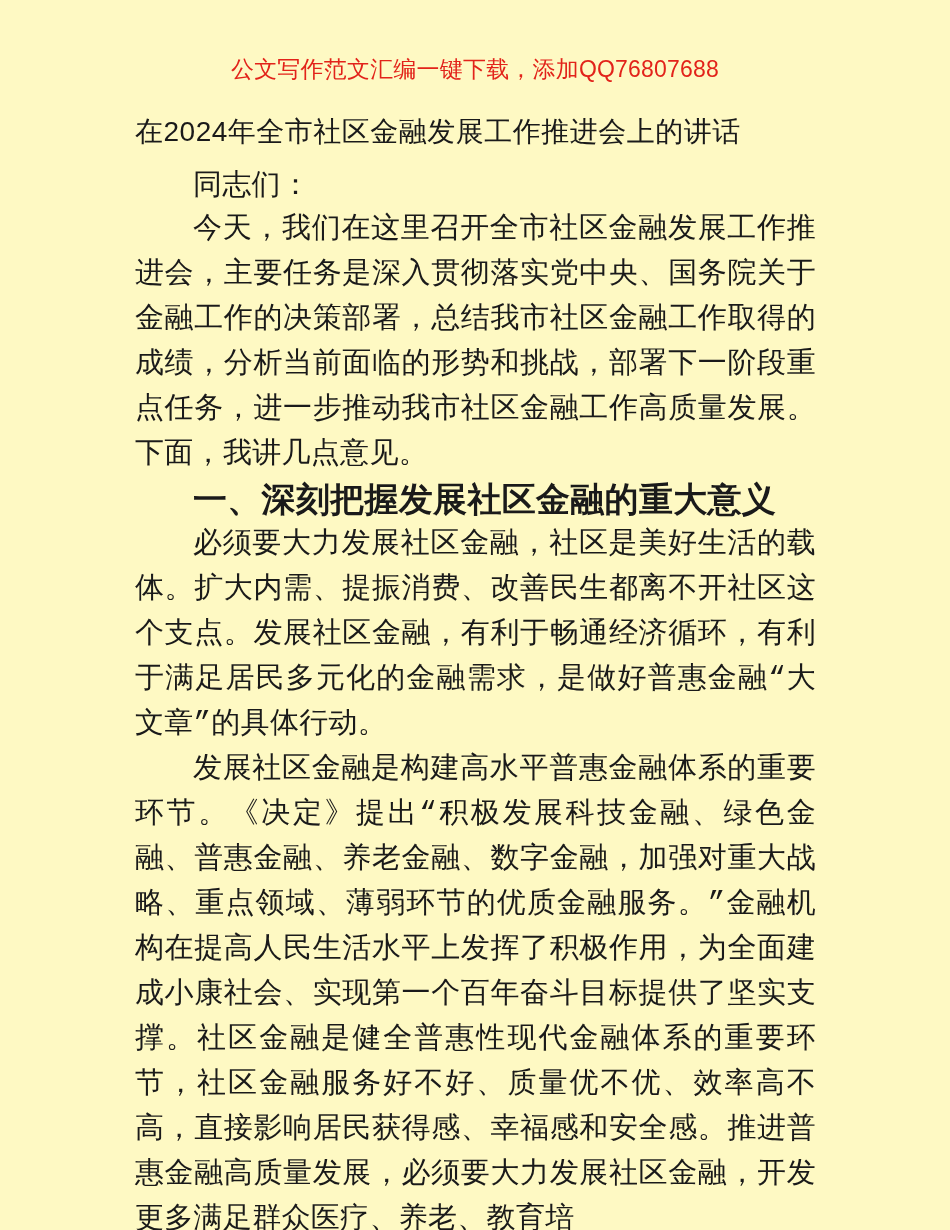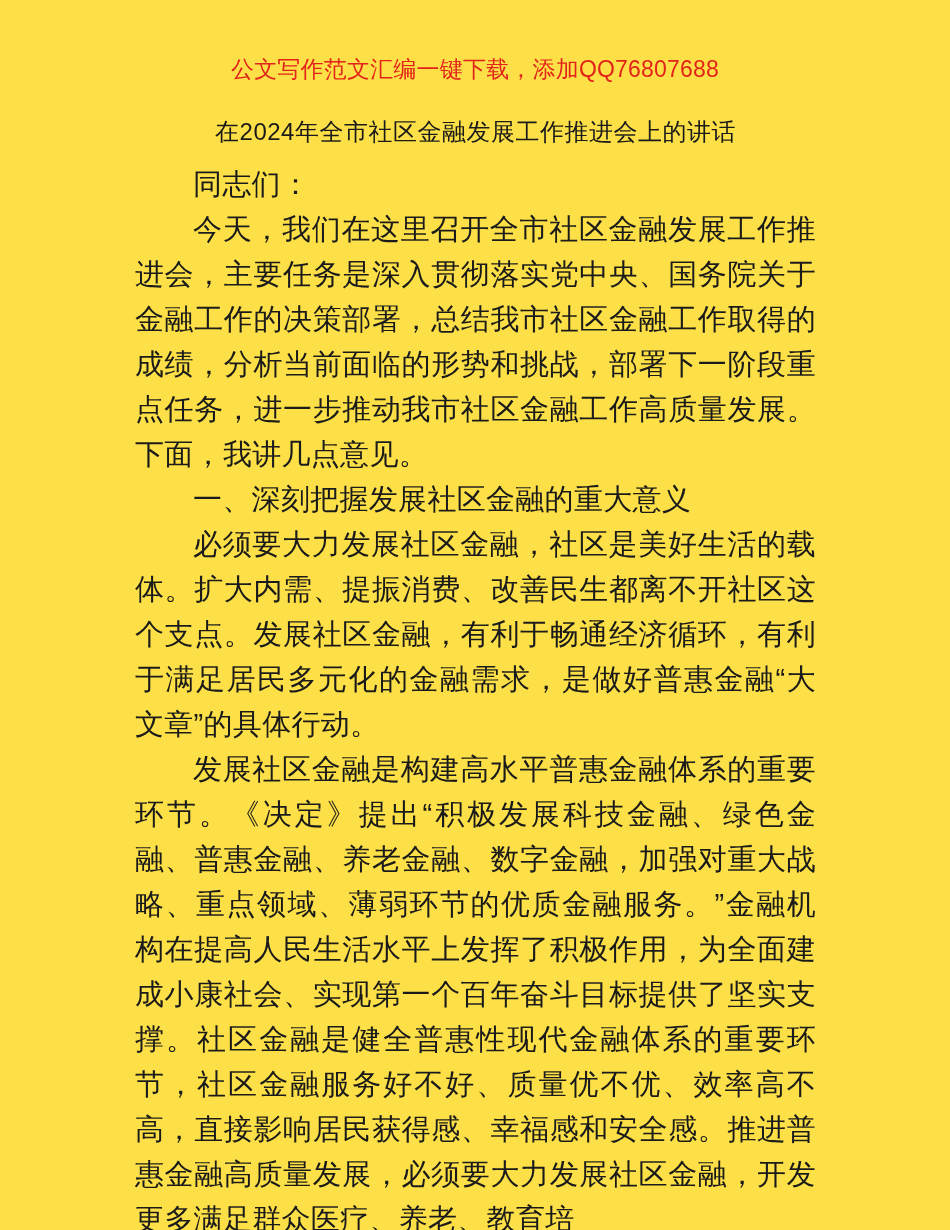--- a/index.html
+++ b/index.html
@@ -8,21 +8,21 @@
     background: #ffffff;
   }
   body {
     font-family: "Liberation Sans", "DejaVu Sans", sans-serif;
     -webkit-font-smoothing: antialiased;
   }
   .page {
     position: relative;
     width: 950px;
     height: 1230px;
-    background: #fde047;
+    background: #fef9c3;
     overflow: hidden;
     box-sizing: border-box;
   }
 
   
   .watermark {
     position: absolute;
     top: 54px;
     left: 0;
     width: 950px;
@@ -37,23 +37,22 @@
 
   
   .doc {
     position: absolute;
     top: 108px;
     left: 135px;
     width: 681px;
   }
 
   .doc-title {
-    font-size: 24px;
+    font-size: 28px;
     line-height: 48px;
-    text-align: center;
     color: #1a1a1a;
     font-weight: 400;
     margin: 0 0 6px 0;
     letter-spacing: 0.5px;
   }
 
   .salutation {
     font-size: 29px;
     line-height: 45px;
     color: #1a1a1a;
@@ -65,29 +64,30 @@
   p.para {
     font-size: 29px;
     line-height: 45px;
     color: #1a1a1a;
     margin: 0;
     text-indent: 58px;
     text-align: justify;
     text-justify: inter-ideograph;
     letter-spacing: 0.3px;
     word-break: break-all;
+    font-family: Liberation Mono, monospace;
   }
 
   h2.section-heading {
-    font-size: 29px;
+    font-size: 34px;
     line-height: 45px;
     color: #1a1a1a;
     margin: 0;
     text-indent: 58px;
-    font-weight: 400;
+    font-weight: 700;
     letter-spacing: 0.3px;
     text-align: left;
   }
 
   .clipped {
     
   }
 </style>
 </head>
 <body>

